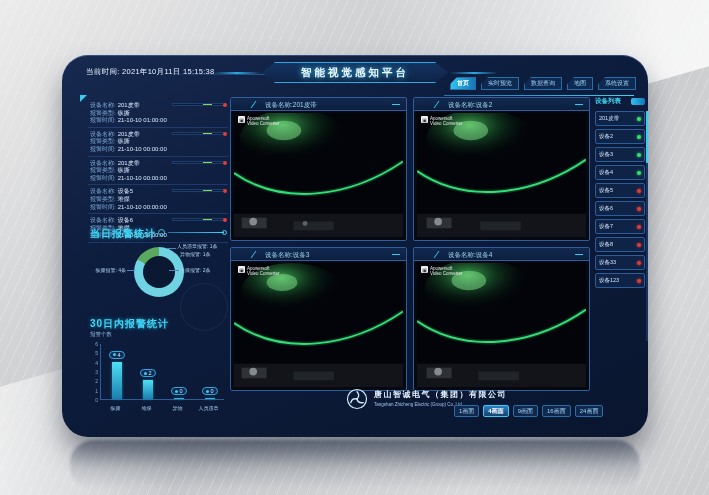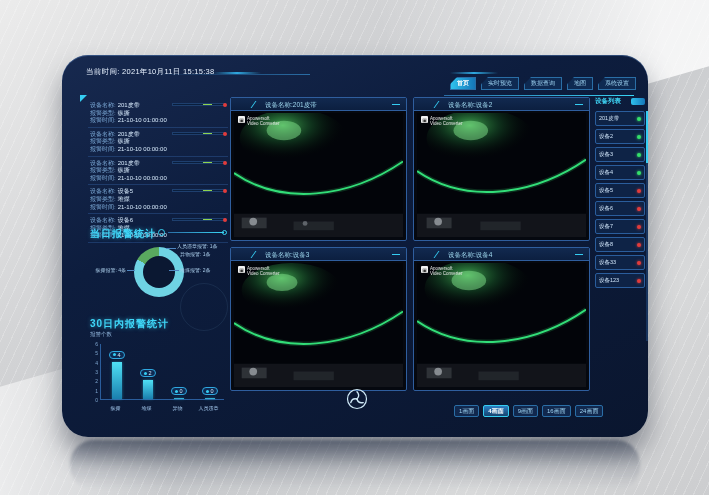--- a/index.html
+++ b/index.html
@@ -146,20 +146,23 @@
   <div class="streaks"></div>
   <div class="sweep-tr"></div>
   <div class="sweep-bl"></div>
 
   <div class="dashboard">
 
     <div class="time">当前时间: 2021年10月11日 15:15:38</div>
     <div class="top-line-l"></div>
     <div class="wing l"></div>
     <div class="wing r"></div>
+    <div class="title-plaque">
+      <span>智能视觉感知平台</span>
+    </div>
     <div class="tabs">
       <div class="tab active">
           <span>首页</span>
         </div>
       <div class="tab">
           <span>实时预览</span>
         </div>
       <div class="tab">
           <span>数据查询</span>
         </div>
@@ -451,20 +454,24 @@
     <div class="logo">
       <svg width="22" height="22" viewBox="0 0 22 22">
         <circle cx="11" cy="11" r="9.5" fill="none" stroke="#cfe9f7" stroke-width="1.2"></circle>
         <g stroke="#cfe9f7" stroke-width="1.4" fill="none" stroke-linecap="round">
           <path d="M11 11 Q14.5 7.5 11 3.8"></path>
           <path d="M11 11 Q14.5 7.5 11 3.8" transform="rotate(120 11 11)"></path>
           <path d="M11 11 Q14.5 7.5 11 3.8" transform="rotate(240 11 11)"></path>
         </g>
       </svg>
     </div>
+    <div class="company">
+      <div class="company-cn">唐山智诚电气（集团）有限公司</div>
+      <div class="company-en">Tangshan Zhicheng Electric (Group) Co.,Ltd.</div>
+    </div>
     <div class="layout-btns">
       <div class="lbtn">
           <span>1画面</span>
         </div>
       <div class="lbtn active">
           <span>4画面</span>
         </div>
       <div class="lbtn">
           <span>9画面</span>
         </div>

